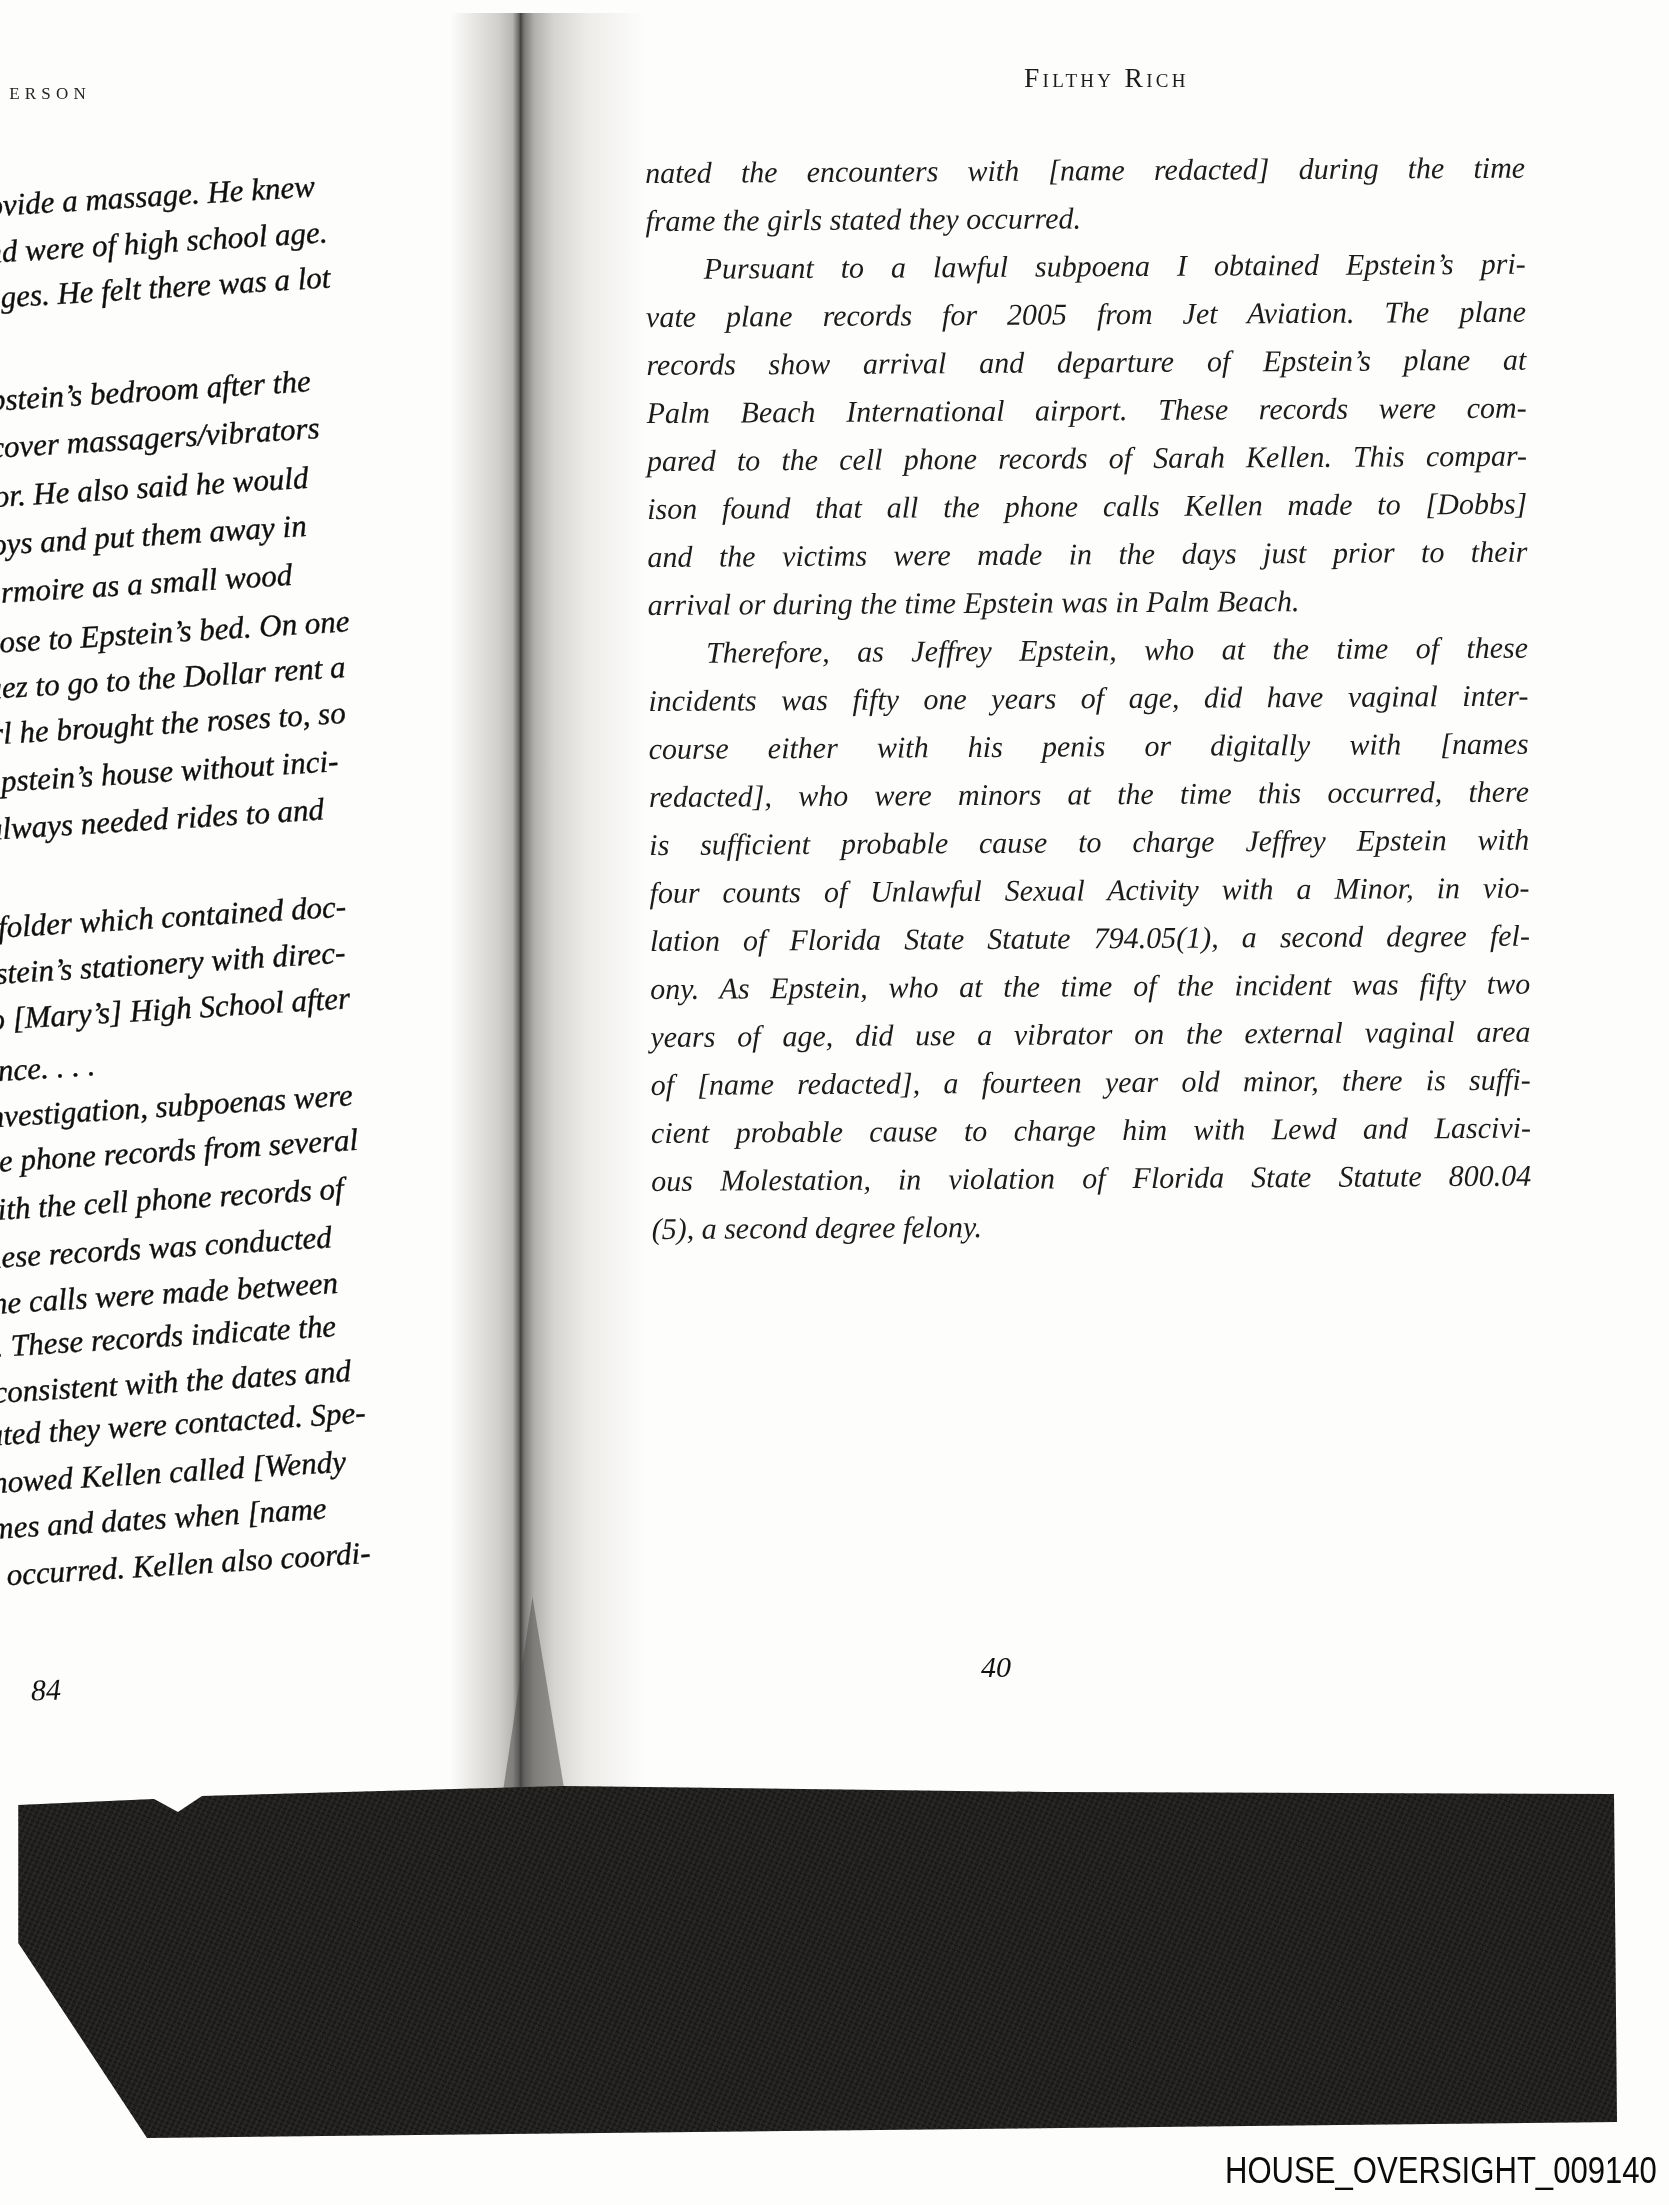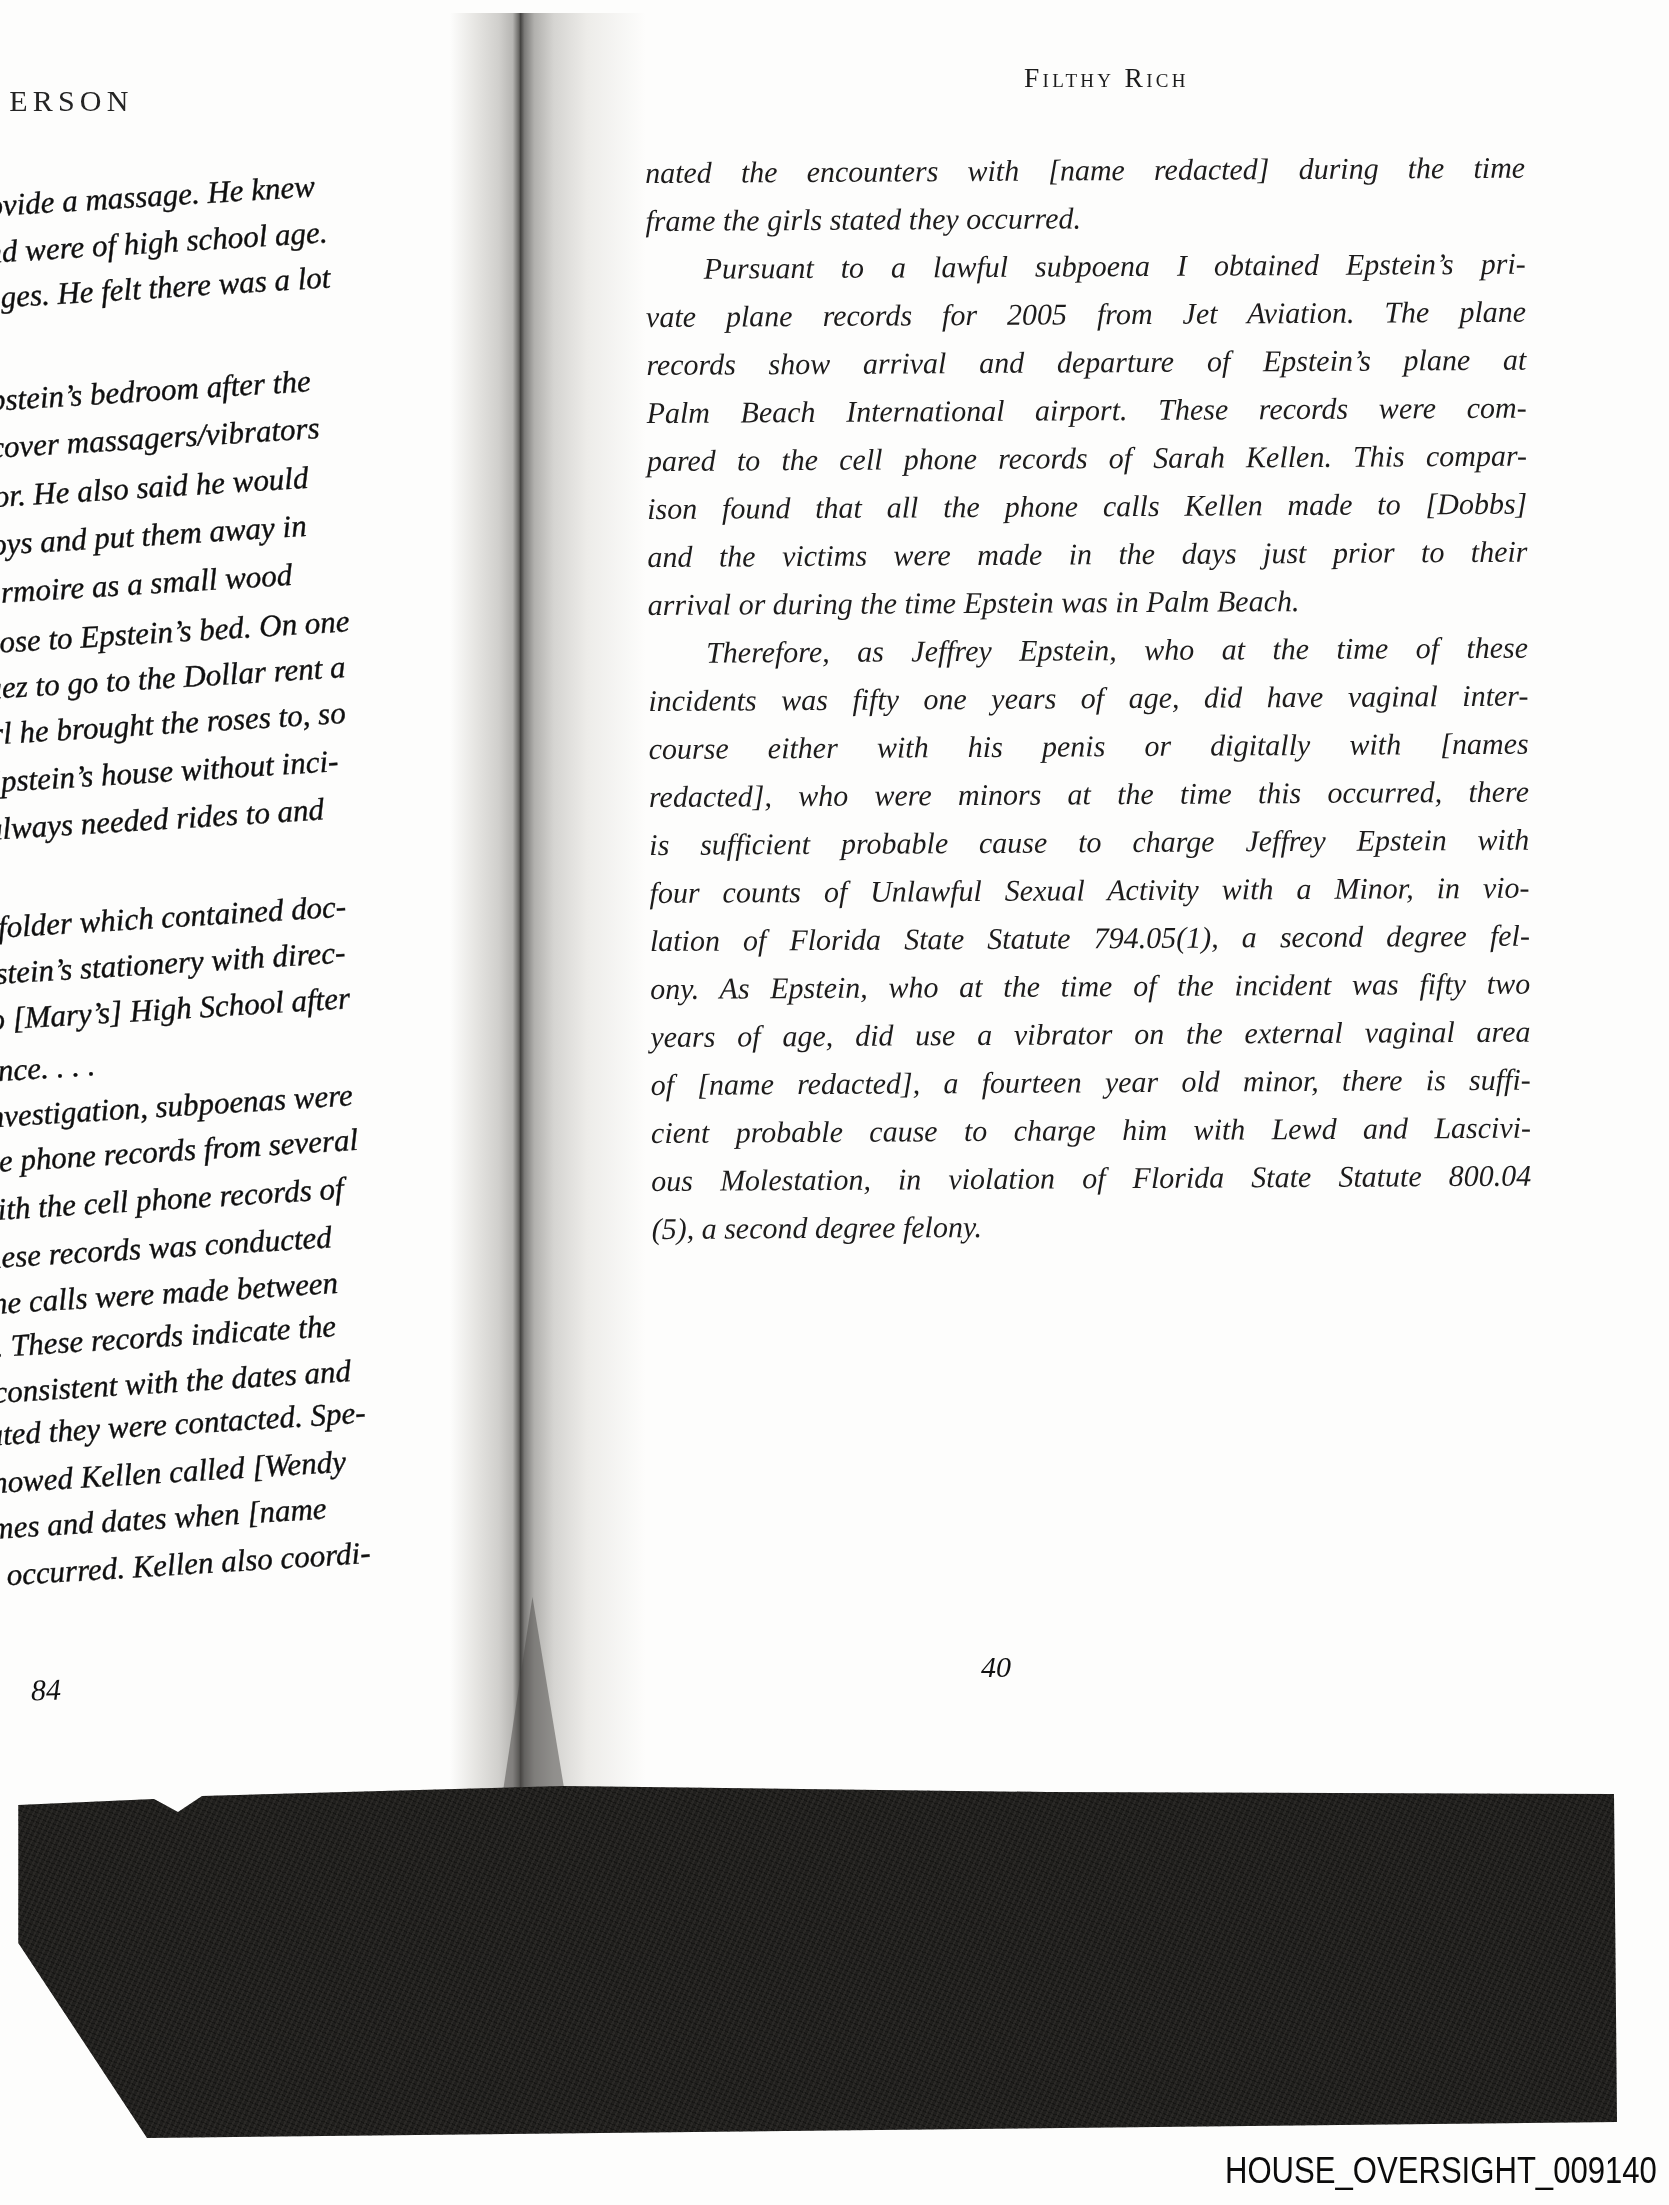--- a/index.html
+++ b/index.html
@@ -28,21 +28,21 @@
       rgba(252,252,251,0) 100%);
   }
   .gutter-wedge{
     position:absolute;left:495px;top:1597px;width:72px;height:209px;
     background:#4c4a47;opacity:.5;
     clip-path:polygon(8% 100%, 100% 100%, 52% 0%);
   }
   
   .lp-header{
     position:absolute;left:9.2px;top:84px;
-    font-size:30px;letter-spacing:5.2px;color:#242424;
+    font-size:17px;letter-spacing:5.2px;color:#242424;
   }
   .lp-line{
     position:absolute;
     white-space:nowrap;
     font-style:italic;
     font-size:31px;
     line-height:47px;
     color:#0f0f0f;
     -webkit-text-stroke:0.4px #191919;
     transform:rotate(-3.5deg);

